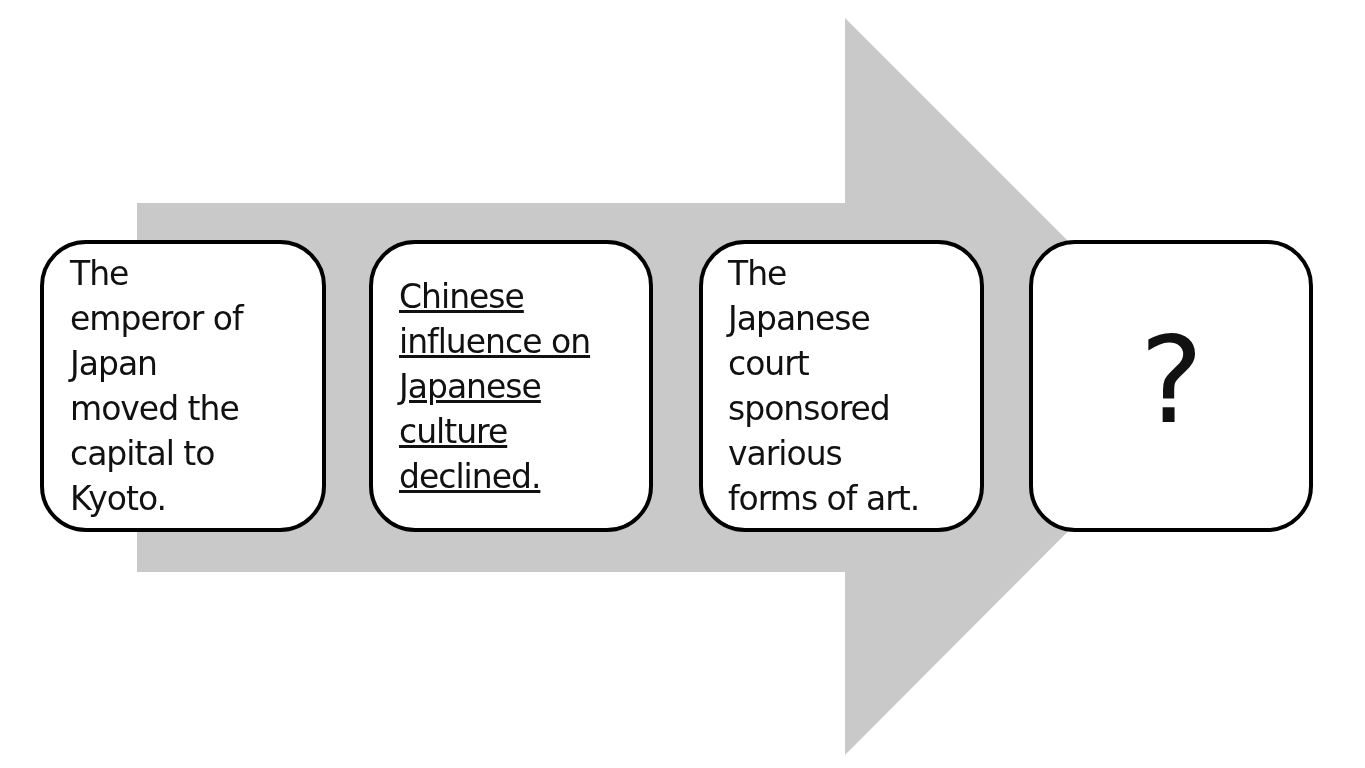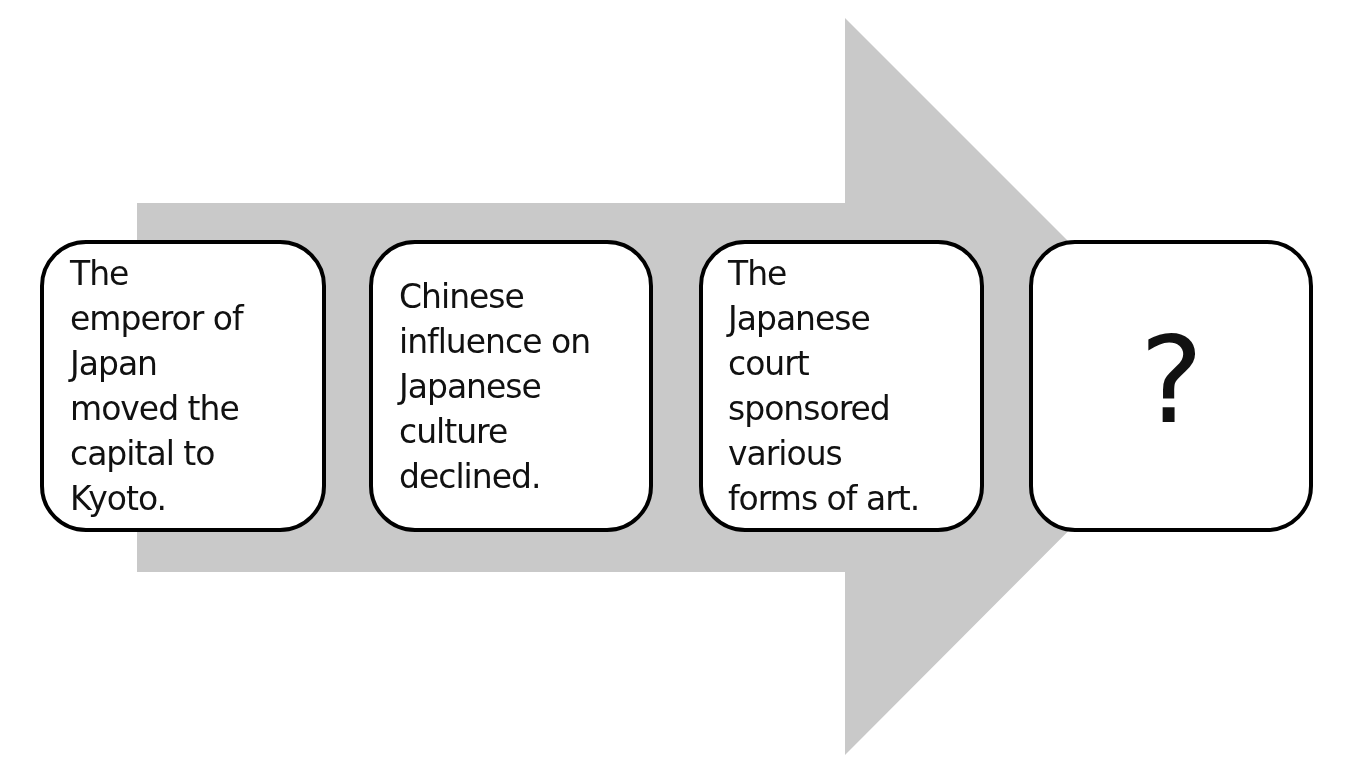--- a/index.html
+++ b/index.html
@@ -17,21 +17,21 @@
       align-items: center;
       font-family: "DejaVu Sans", sans-serif;
       font-size: 33px;
       line-height: 45px;
       color: #111111;
       letter-spacing: -1px;
     }
     .box .txt { padding-left: 24px; padding-right: 10px; white-space: pre-line; }
     #box-1 { left: 40px; width: 286px; }
     #box-1 .txt { padding-left: 26px; }
-    #box-2 { left: 369px; width: 284px; }
+    #box-2 { left: 369px; width: 284px; text-decoration: underline; }
     #box-2 .txt { padding-left: 26px; }
     #box-3 { left: 699px; width: 285px; }
     #box-3 .txt { padding-left: 25px; }
     #box-4 { left: 1029px; width: 284px; justify-content: center; }
     #box-4 .q { font-size: 120px; line-height: 130px; font-family: "DejaVu Sans", sans-serif; margin-top: -10px; }
   </style>
 </head>
 <body>
 
 <svg id="arrow" xmlns="http://www.w3.org/2000/svg" viewBox="0 0 1365 768">

